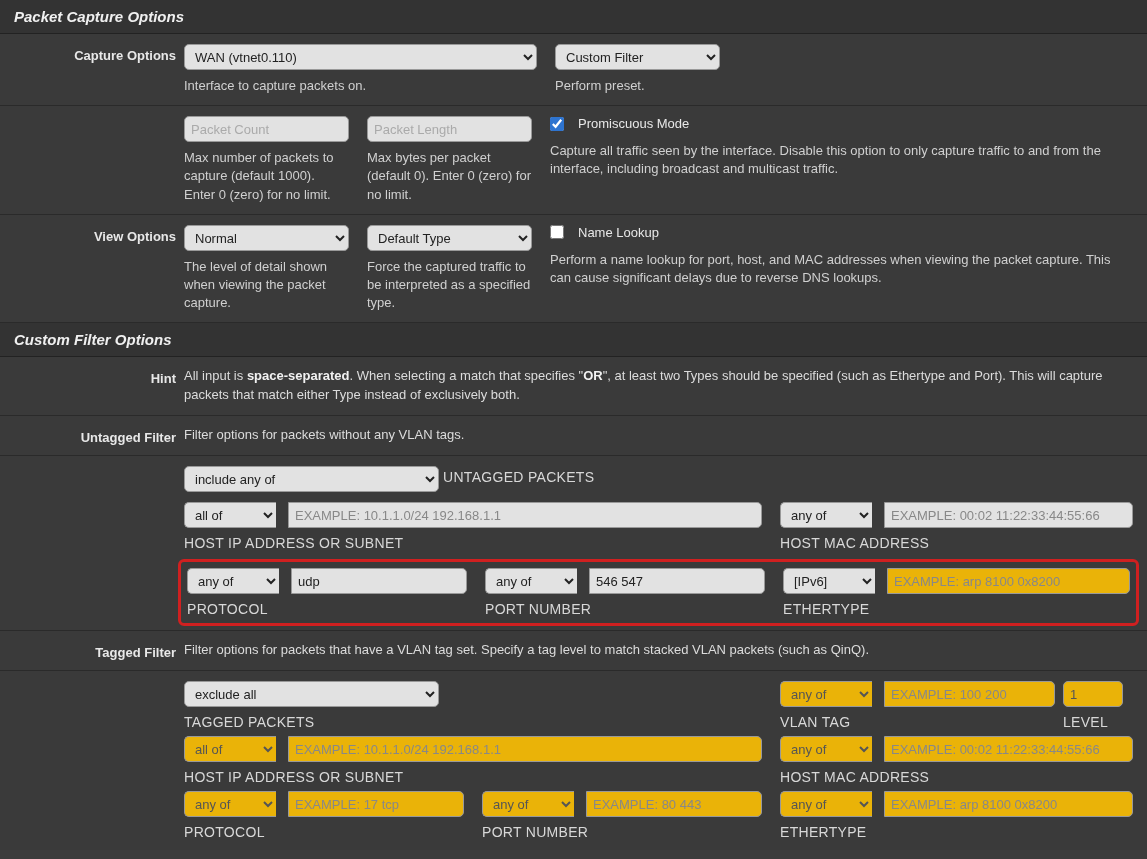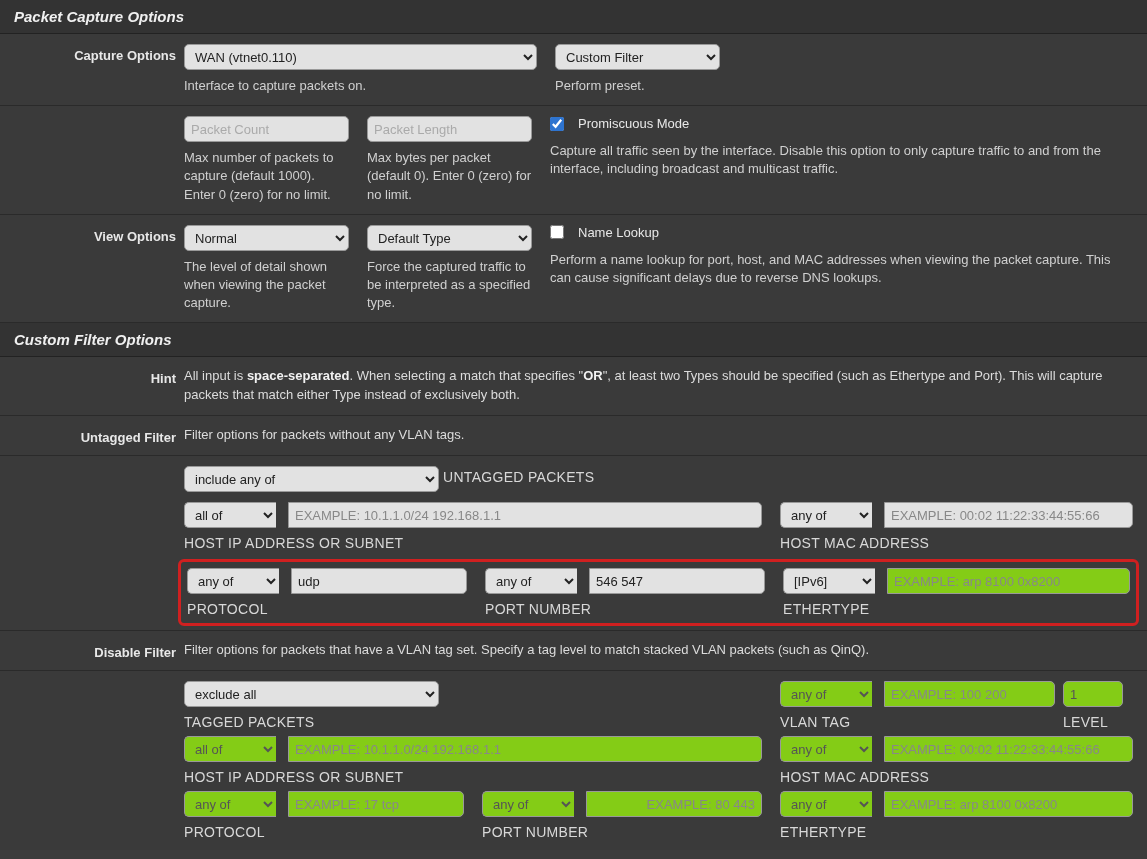--- a/index.html
+++ b/index.html
@@ -64,21 +64,21 @@
     border-radius: 5px;
     padding: 4px 6px;
     font-size: 13px;
     color: #222;
     height: 26px;
   }
   select { appearance: auto; }
   input::placeholder { color: #888; }
   input[type="number"]::placeholder { color: #aaa; }
   input.disabled-grey, select.disabled-grey {
-    background: #84cc16;
+    background: #eab308;
     color: #555;
   }
   .checkbox-row {
     display: flex;
     align-items: center;
     gap: 14px;
     margin-bottom: 4px;
   }
   input[type="checkbox"] {
     width: 14px;
@@ -268,21 +268,21 @@
         </div>
         <div class="sublabel">PROTOCOL</div>
         <div class="sublabel">PORT NUMBER</div>
         <div class="col-right sublabel">ETHERTYPE</div>
       </div>
     </div>
   </div>
 </div>
 
 <div class="row">
-  <div class="row-label">Disable Filter</div>
+  <div class="row-label">Tagged Filter</div>
   <div class="row-content">
     <div class="body-text">Filter options for packets that have a VLAN tag set. Specify a tag level to match stacked VLAN packets (such as QinQ).</div>
   </div>
 </div>
 
 <div class="row" style="border-bottom:none;">
   <div class="row-label"></div>
   <div class="row-content" style="flex-direction:column;">
 
     <div class="filter-grid">
@@ -329,21 +329,21 @@
     <div class="filter-grid" style="margin-top:6px;">
       <div>
         <div class="inline-group">
           <select class="disabled-grey"><option>any of</option></select>
           <input type="text" class="disabled-grey" style="width: 100%;" placeholder="EXAMPLE: 17 tcp">
         </div>
       </div>
       <div>
         <div class="inline-group">
           <select class="disabled-grey"><option>any of</option></select>
-          <input type="text" class="disabled-grey" style="width: 100%; text-align: right;" placeholder="EXAMPLE: 80 443">
+          <input type="text" class="disabled-grey" style="width: 100%;" placeholder="EXAMPLE: 80 443">
         </div>
       </div>
       <div class="col-right">
         <div class="inline-group">
           <select class="disabled-grey"><option>any of</option></select>
           <input type="text" class="disabled-grey" style="width: 100%;" placeholder="EXAMPLE: arp 8100 0x8200">
         </div>
       </div>
       <div class="sublabel">PROTOCOL</div>
       <div class="sublabel">PORT NUMBER</div>

